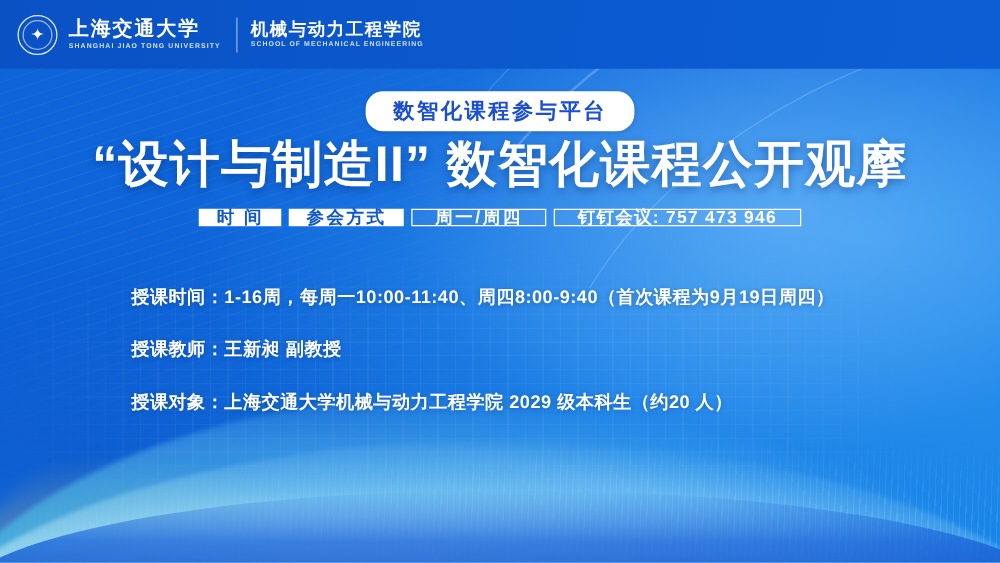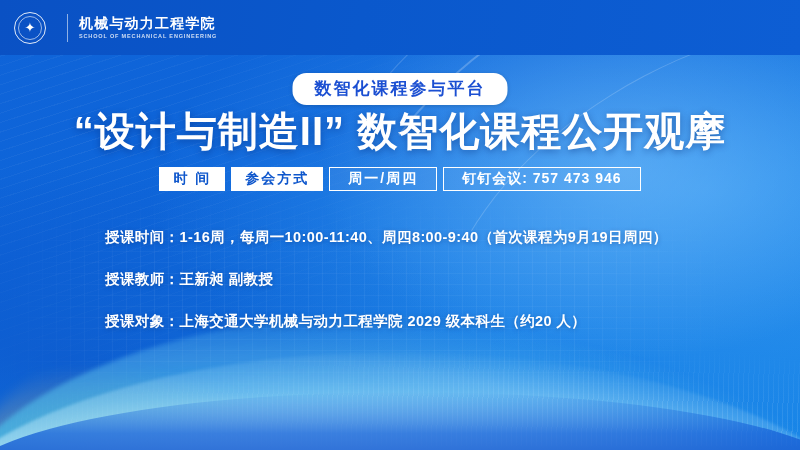--- a/index.html
+++ b/index.html
@@ -140,21 +140,21 @@
     color:#fff;font-size:40px;font-weight:700;letter-spacing:1px;
     white-space:nowrap;
     text-shadow:0 2px 7px rgba(0,35,110,.45);
   }
 
   .infobar{
     position:absolute;left:0;right:0;top:167px;
     display:flex;justify-content:center;align-items:stretch;gap:6px;
   }
   .chip{
-    height:24px;display:flex;align-items:center;justify-content:center;
+    height:14px;display:flex;align-items:center;justify-content:center;
     font-size:14px;font-weight:700;letter-spacing:2px;white-space:nowrap;
     box-sizing:border-box;
   }
   .chip-label{background:#fff;color:#0f57cc;padding:0 14px;}
   .chip-value{
     border:1.5px solid #ffffff;color:#fff;padding:0 18px;
     background:rgba(255,255,255,.06);
   }
   .chip-value.mono{letter-spacing:1px;}
 
@@ -200,20 +200,24 @@
     <div class="wave w-white"></div>
     <div class="w-streak"></div>
     <div class="w-deep"></div>
   </div>
 
   <div class="header">
     <div class="logo-block">
       <div class="seal">
         <span class="seal-star">✦</span>
       </div>
+      <div class="uni">
+        <div class="uni-cn">上海交通大学</div>
+        <div class="uni-en">SHANGHAI JIAO TONG UNIVERSITY</div>
+      </div>
       <div class="divider-v"></div>
       <div class="school">
         <div class="school-cn">机械与动力工程学院</div>
         <div class="school-en">SCHOOL OF MECHANICAL ENGINEERING</div>
       </div>
     </div>
   </div>
 
   <div class="content">
 

